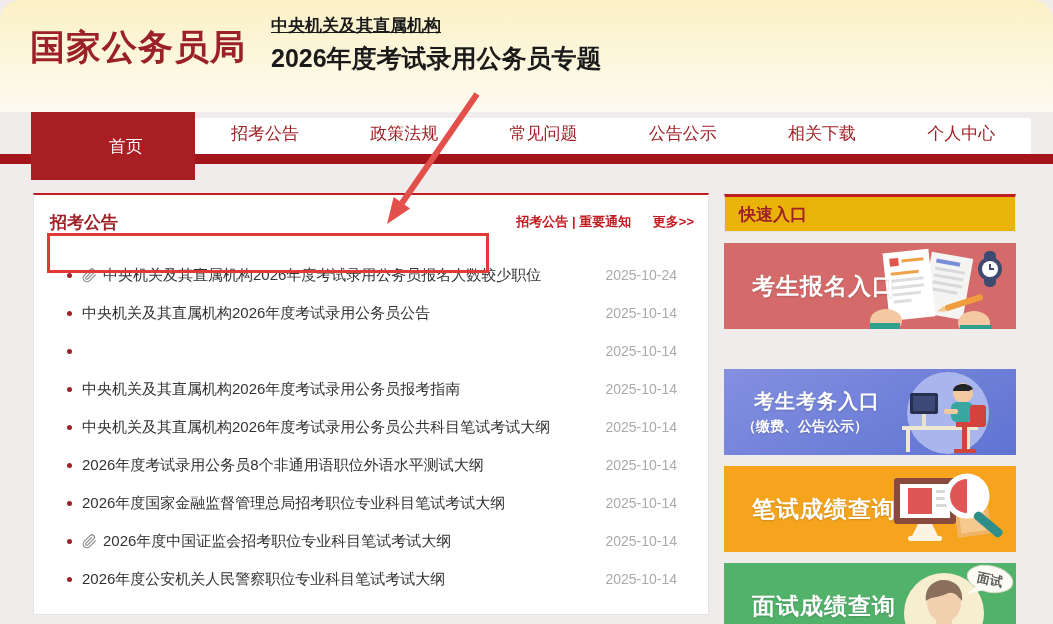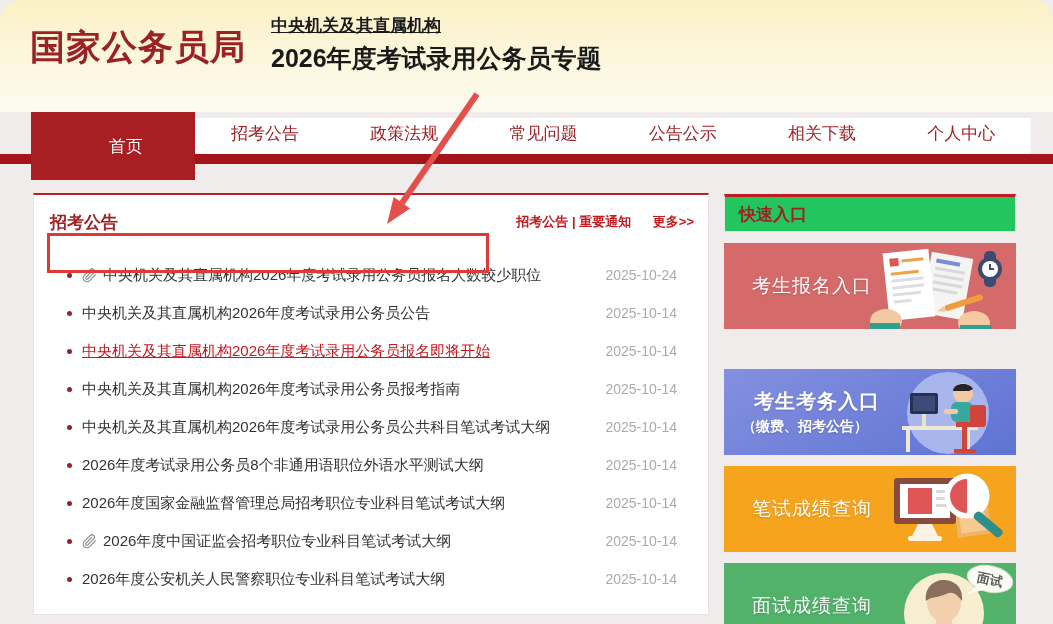--- a/index.html
+++ b/index.html
@@ -34,27 +34,27 @@
   .ann-list{list-style:none;margin:17px;padding:0 14px 0 16px;}
   .ann-row{display:flex;align-items:center;height:38px;font-size:15px;}
   .bullet{width:5px;height:5px;border-radius:50%;background:#9e2126;margin-right:10px;flex:none;}
   .clip{width:15px;height:15px;margin-right:6px;flex:none;}
   .ann-link{color:#333;text-decoration:none;white-space:nowrap;overflow:hidden;cursor:pointer;}
   .ann-row.em .ann-link{color:#c8161e;text-decoration:underline;}
   .ann-date{margin-left:auto;color:#ababab;font-size:14px;flex:none;}
 
   
   .sidebar{position:absolute;left:724px;top:194px;width:292px;}
-  .quick-box{background:#22c55e;border:1px solid #e4e4e4;border-top:3px solid #bf1d23;
+  .quick-box{background:#eab308;border:1px solid #e4e4e4;border-top:3px solid #bf1d23;
         box-sizing:border-box;height:38px;display:flex;align-items:center;padding-left:14px;
         font-size:17px;font-weight:bold;color:#9e2126;}
   .qbtn{position:relative;display:block;height:86px;margin-top:11px;overflow:hidden;cursor:pointer;}
   .qbtn svg.illus{position:absolute;right:0;top:0;height:86px;}
   .qlabel{position:absolute;left:28px;top:50%;transform:translateY(-50%);color:#fff;
-        font-size:19px;font-weight:normal;letter-spacing:1px;z-index:2;
+        font-size:23px;font-weight:bold;letter-spacing:1px;z-index:2;
         text-shadow:0 1px 2px rgba(0,0,0,.18);white-space:nowrap;}
   .qlabel2{position:absolute;left:18px;top:50%;transform:translateY(-50%);color:#fff;z-index:2;
         text-shadow:0 1px 2px rgba(0,0,0,.18);white-space:nowrap;}
   .qlabel2 .m{font-size:20px;font-weight:bold;letter-spacing:1px;padding-left:12px;}
   .qlabel2 .s{font-size:14px;font-weight:bold;margin-top:3px;}
   .qbtn1{background:#d56a6a;}
   .qbtn2{background:linear-gradient(150deg,#8490e0,#5f73d2);margin-top:40px;}
   .qbtn3{background:#f6a41d;}
   .qbtn4{background:#52b26a;}
 
@@ -107,21 +107,20 @@
         <a class="ann-link">中央机关及其直属机构2026年度考试录用公务员报名人数较少职位</a>
         <span class="ann-date">2025-10-24</span>
       </li>
       <li class="ann-row">
         <span class="bullet"></span>
         <a class="ann-link">中央机关及其直属机构2026年度考试录用公务员公告</a>
         <span class="ann-date">2025-10-14</span>
       </li>
       <li class="ann-row em">
         <span class="bullet"></span>
-        <a class="ann-link">中央机关及其直属机构2026年度考试录用公务员报名即将开始</a>
         <span class="ann-date">2025-10-14</span>
       </li>
       <li class="ann-row">
         <span class="bullet"></span>
         <a class="ann-link">中央机关及其直属机构2026年度考试录用公务员报考指南</a>
         <span class="ann-date">2025-10-14</span>
       </li>
       <li class="ann-row">
         <span class="bullet"></span>
         <a class="ann-link">中央机关及其直属机构2026年度考试录用公务员公共科目笔试考试大纲</a>
@@ -190,21 +189,21 @@
         <ellipse cx="30" cy="78" rx="16" ry="12" fill="#f3c9a4"></ellipse>
           <rect x="14" y="80" width="30" height="10" fill="#2fa08e"></rect>
         <ellipse cx="118" cy="80" rx="16" ry="12" fill="#f3c9a4"></ellipse>
           <rect x="104" y="82" width="32" height="10" fill="#2fa08e"></rect>
       </svg>
     </a>
 
     <a class="qbtn qbtn2">
       <span class="qlabel2">
         <div class="m">考生考务入口</div>
-        <div class="s">（缴费、招考公告）</div>
+        <div class="s">（缴费、公告公示）</div>
       </span>
       <svg class="illus" width="150" height="86" viewBox="0 0 150 86">
         <circle cx="82" cy="44" r="41" fill="#a9b6ee"></circle>
         <rect x="44" y="24" width="28" height="21" rx="2" fill="#27304e"></rect>
         <rect x="47" y="27" width="22" height="15" fill="#3d4a77"></rect>
         <rect x="56" y="45" width="4" height="12" fill="#e9e2cf"></rect>
         <rect x="36" y="57" width="76" height="4" fill="#efe8d4"></rect>
         <rect x="40" y="61" width="4" height="22" fill="#efe8d4"></rect>
           <rect x="100" y="61" width="4" height="22" fill="#efe8d4"></rect>
         <circle cx="97" cy="24" r="10" fill="#f2c9a0"></circle>

